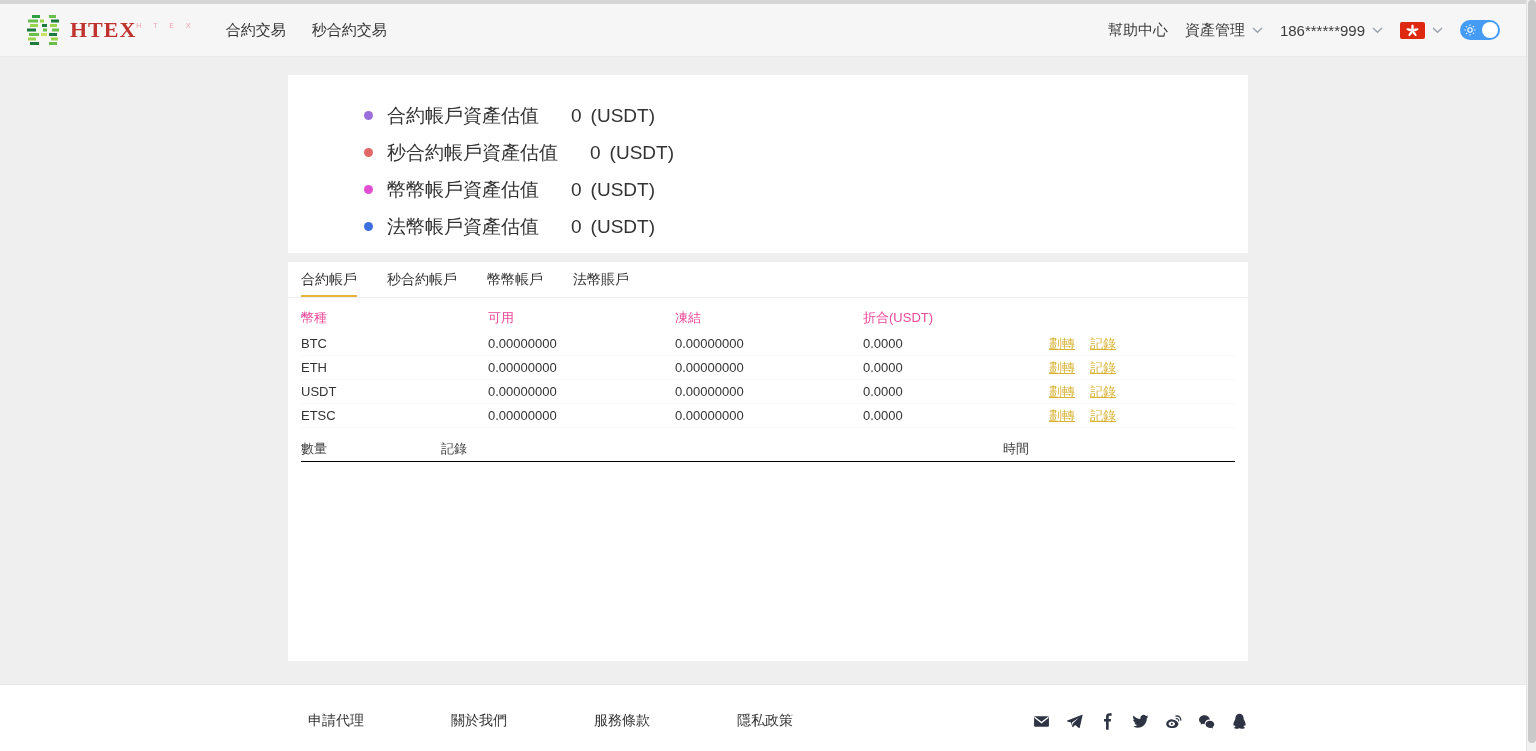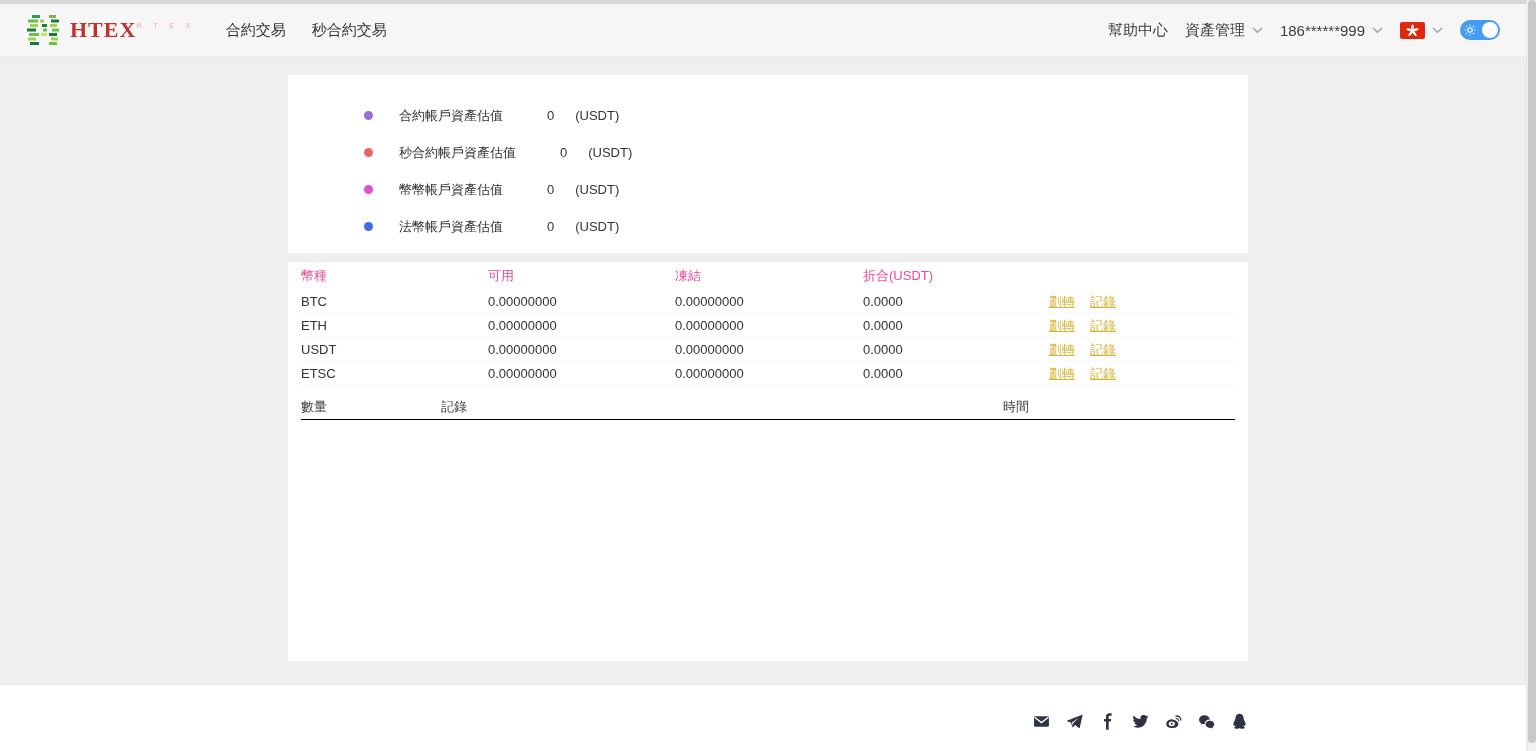--- a/index.html
+++ b/index.html
@@ -37,21 +37,21 @@
   .toggle .sun { margin-left:4px; display:inline-flex; }
   .toggle .knob {
     width:16px; height:16px; border-radius:50%; background:#fff;
     position:absolute; right:2px; top:2px;
   }
 
   
   main { width:960px; margin:18px auto 0; }
   .card { background:#fff; }
   .summary-card { height:178px; padding:22px 0 0 76px; margin-bottom:9px; }
-  .sum-row { height:37px; display:flex; align-items:center; font-size:13px;gap:12px; }
+  .sum-row { height:37px; display:flex; align-items:center; font-size:19px; }
   .dot { width:9px; height:9px; border-radius:50%; margin-right:14px; flex:none; }
   .sum-label { margin-right:32px; }
   .sum-value { margin-right:9px; }
 
   .accounts-card { height:399px; }
   .tabs {
     display:flex; gap:30px; padding:0 13px; height:36px;
     align-items:stretch; border-bottom:1px solid #ededed;
   }
   .tab {
@@ -210,20 +210,26 @@
       </div>
       <div class="sum-row">
         <span class="dot" style="background: rgb(62, 111, 224);"></span>
         <span class="sum-label">法幣帳戶資產估值</span>
         <span class="sum-value">0</span>
         <span class="sum-unit">(USDT)</span>
       </div>
     </section>
 
   <section class="card accounts-card">
+    <div class="tabs" id="tabs">
+        <span class="tab active">合約帳戶</span>
+        <span class="tab">秒合約帳戶</span>
+        <span class="tab">幣幣帳戶</span>
+        <span class="tab">法幣賬戶</span>
+      </div>
     <div class="asset-table">
       <div class="t-head" id="asset-head">
           <span class="th">幣種</span>
           <span class="th">可用</span>
           <span class="th">凍結</span>
           <span class="th">折合(USDT)</span>
           <span class="th"></span>
         </div>
       <div id="asset-rows">
           <div class="tr">
@@ -272,20 +278,26 @@
         <span class="th">數量</span>
         <span class="th">記錄</span>
         <span class="th">時間</span>
       </div>
     <div class="rec-body"></div>
   </section>
 </main>
 
 <footer>
   <div class="footer-inner">
+    <div class="footer-links" id="footer-links">
+        <span>申請代理</span>
+        <span>關於我們</span>
+        <span>服務條款</span>
+        <span>隱私政策</span>
+      </div>
     <div class="footer-social" id="footer-social">
         <span class="social-icon">
           <svg viewBox="0 0 16 16">
             <rect x="1" y="3" width="14" height="10" rx="1.2"></rect>
             <path d="M1.5 4 8 9l6.5-5" fill="none" stroke="#fff" stroke-width="1.3"></path>
           </svg>
         </span>
         <span class="social-icon">
           <svg viewBox="0 0 16 16">
             <path d="M15.2 1.6 1.3 7c-.6.2-.6.7 0 .9l3.4 1.1 1.2 3.9c.2.5.5.6.9.2l1.8-1.7 3.5 2.6c.4.2.8.1.9-.4L15.6 2.2c.1-.5-.2-.8-.4-.6zM5.6 9 12 4.5 6.7 9.6l-.2 2.6L5.6 9z"></path>

